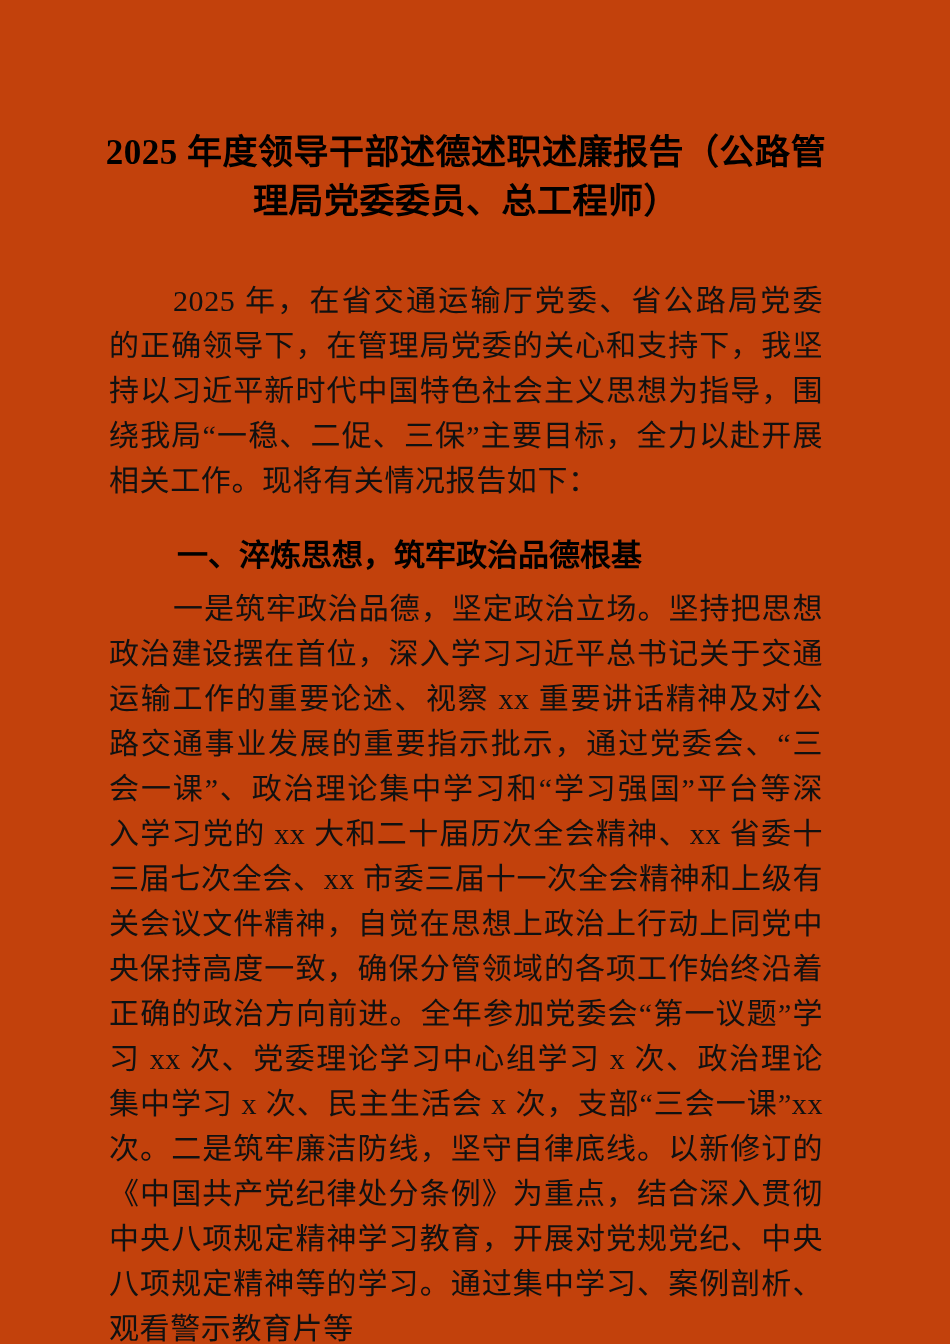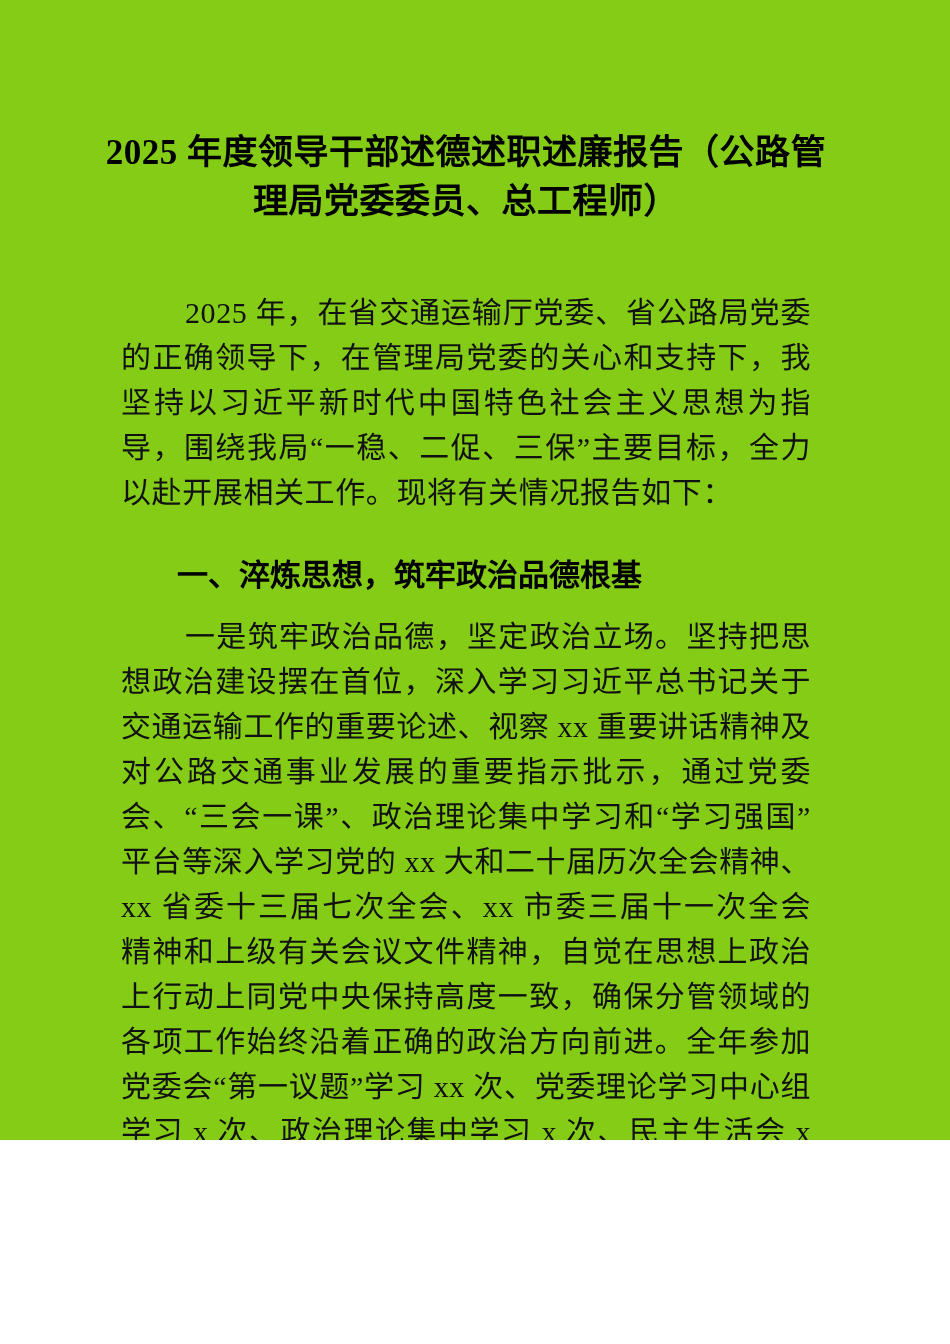--- a/index.html
+++ b/index.html
@@ -5,22 +5,22 @@
 <style>
   html, body {
     margin: 0;
     padding: 0;
     background: #ffffff;
   }
 
   .page {
     position: relative;
     width: 950px;
-    height: 1140px;
-    background: #84cc16;
+    height: 1344px;
+    background: #c2410c;
     overflow: hidden;
     box-sizing: border-box;
   }
 
   .content {
     position: absolute;
     left: 105px;
     top: 0;
     width: 722px;
   }
@@ -47,21 +47,21 @@
     font-family: "Liberation Sans", "DejaVu Sans", sans-serif;
     font-weight: bold;
     font-size: 31px;
     line-height: 45px;
     color: #000000;
     text-align: left;
   }
 
   
   .body-para {
-    margin: 16px;
+    margin: 4px;
     text-indent: 64px;
     font-family: "Liberation Serif", "DejaVu Serif", serif;
     font-size: 30px;
     line-height: 45px;
     color: #111111;
     text-align: justify;
     text-justify: inter-ideograph;
     letter-spacing: 0.6px;
     word-break: break-all;
   }

